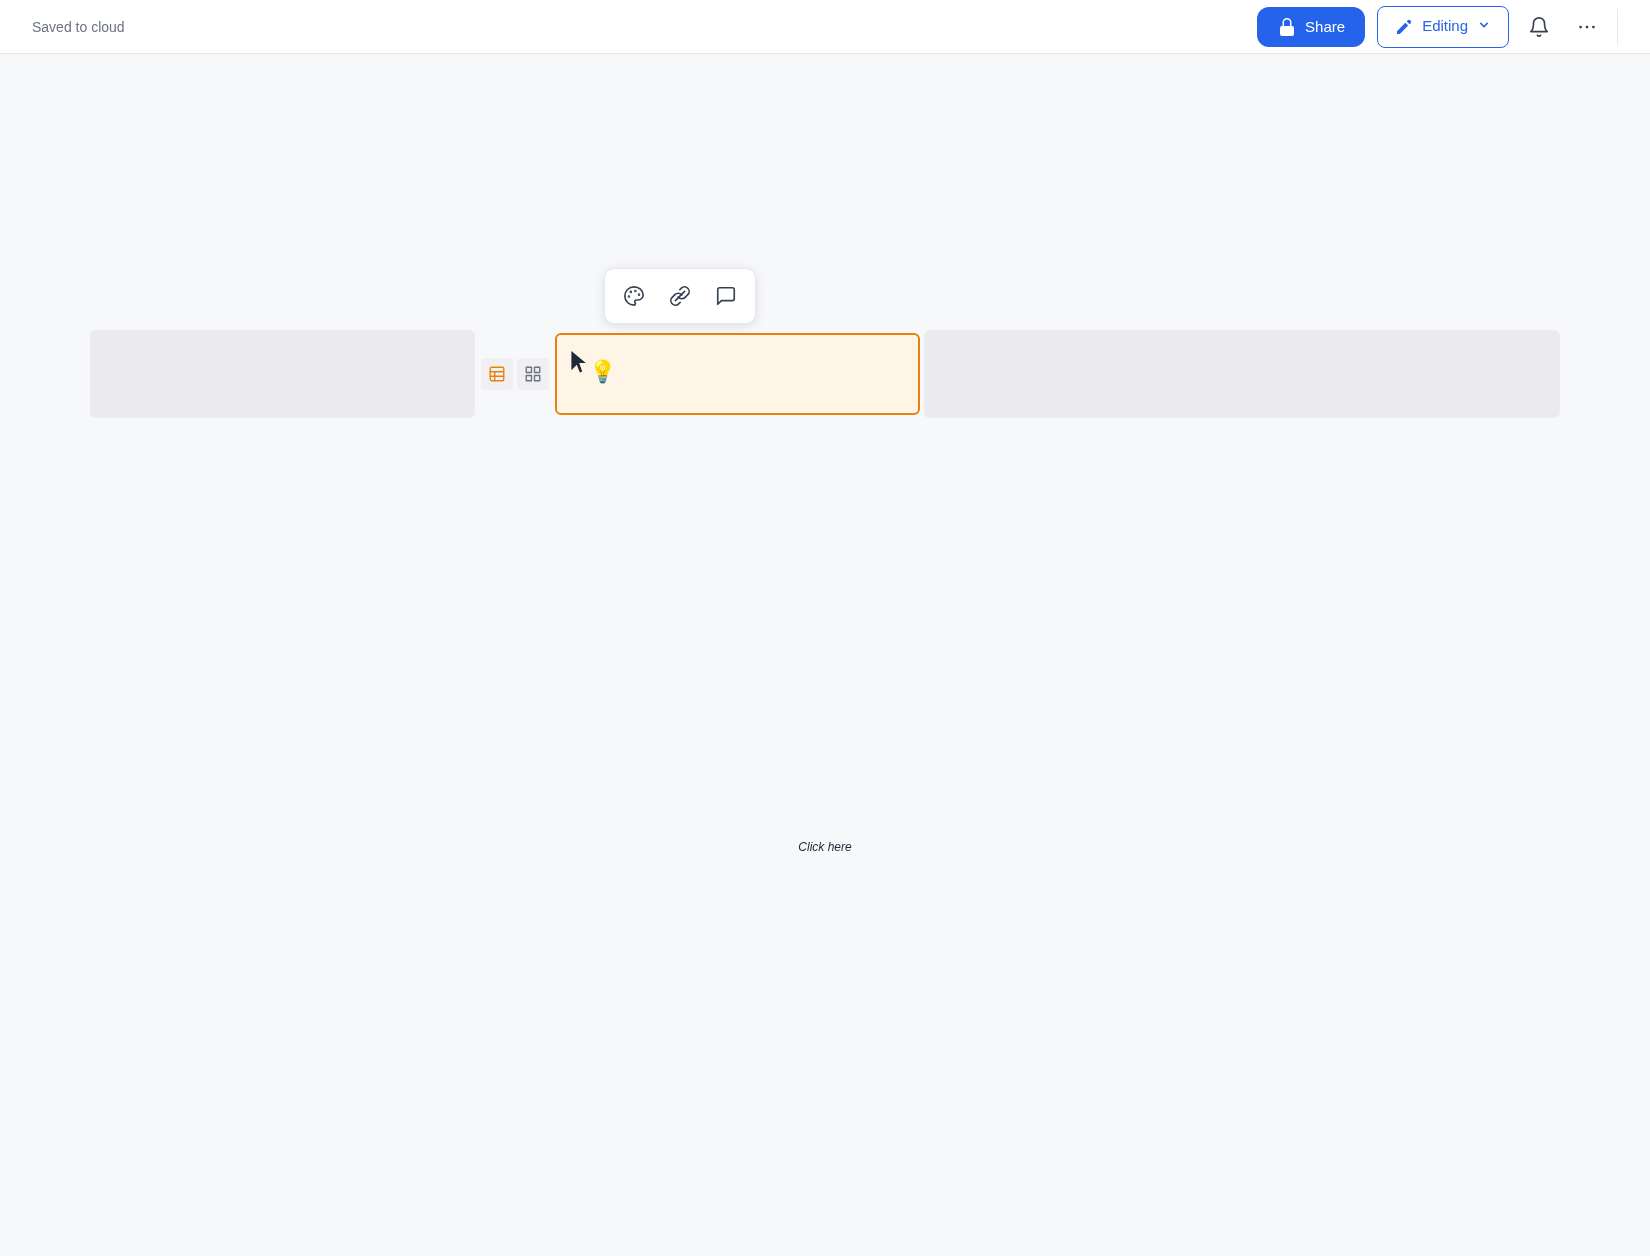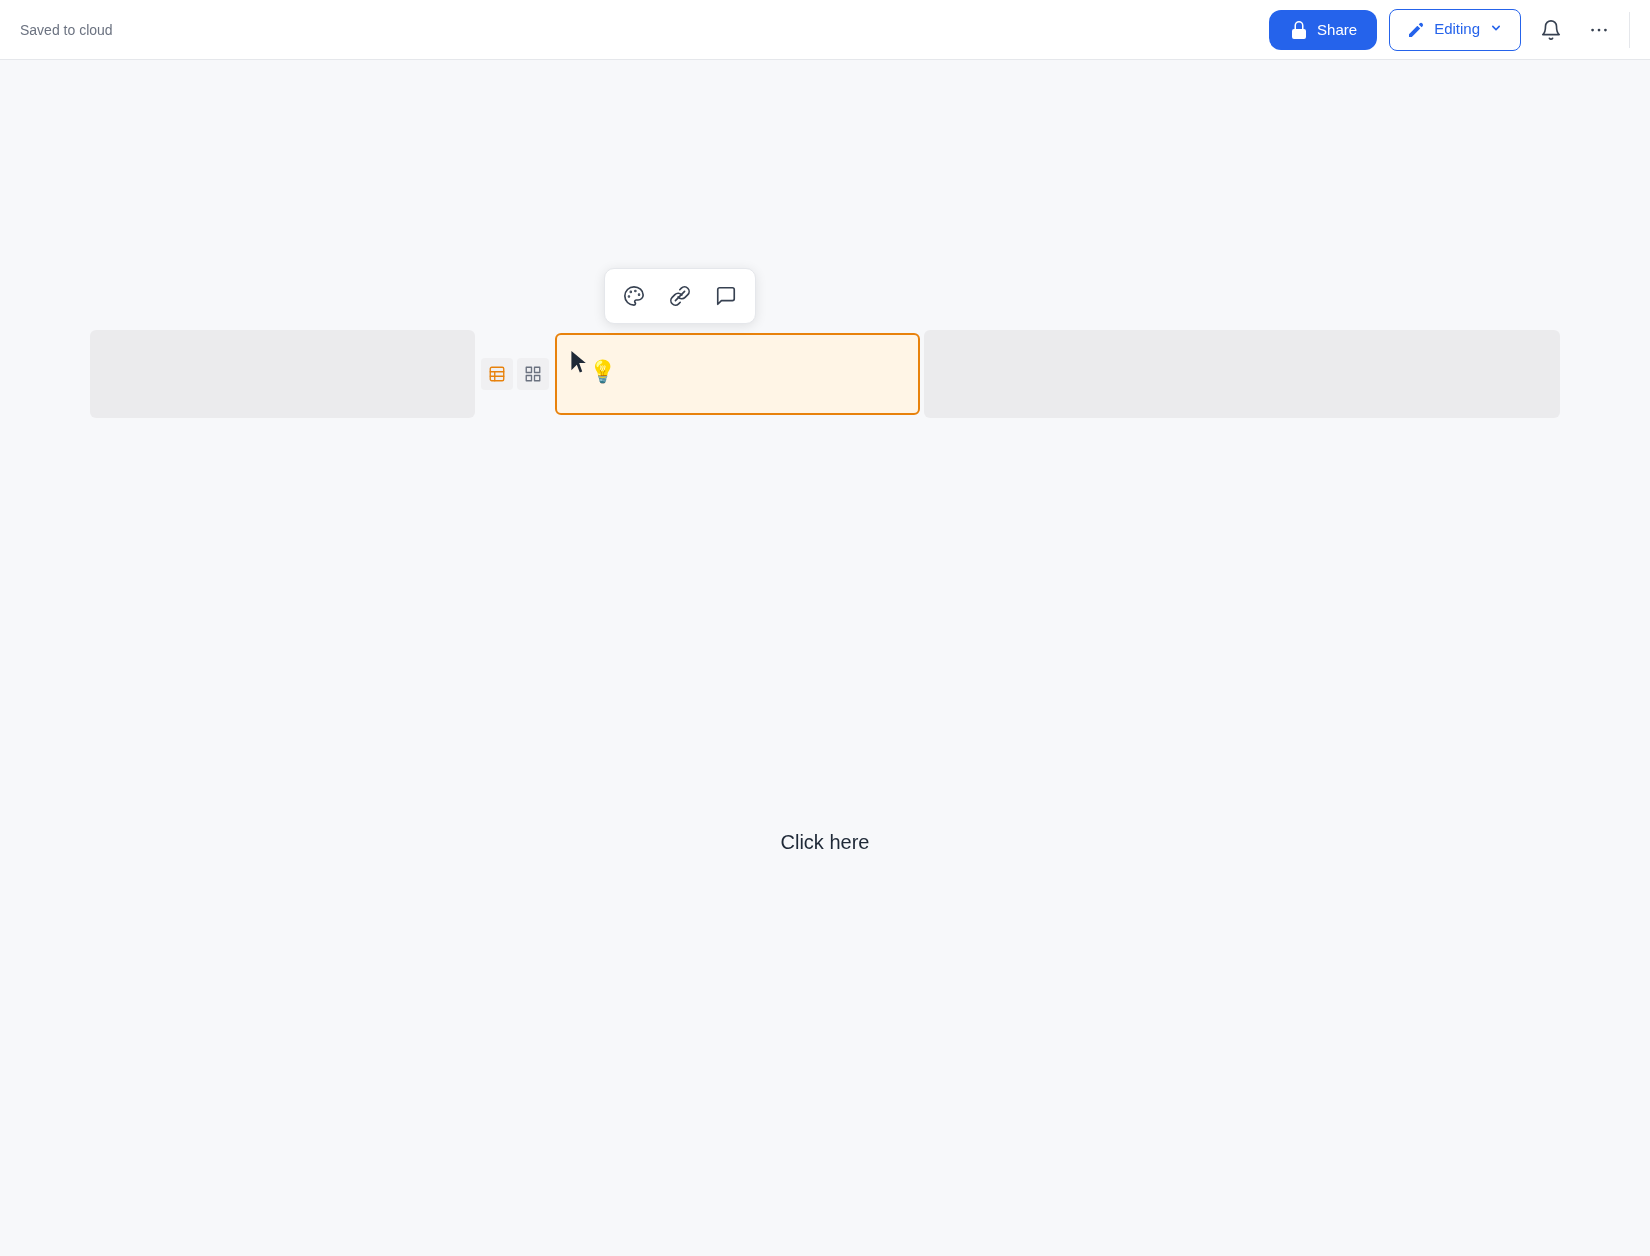--- a/index.html
+++ b/index.html
@@ -10,27 +10,27 @@
       background: #f7f8fa;
       font-family: -apple-system, BlinkMacSystemFont, 'Segoe UI', sans-serif;
       overflow: hidden;
       position: relative;
     }
 
     
     .header {
       position: absolute;
       top: 0; left: 0; right: 0;
-      height: 60px;
+      height: 54px;
       background: #ffffff;
       border-bottom: 1px solid #e5e7eb;
       display: flex;
       align-items: center;
       justify-content: space-between;
-      padding: 0 20px;
+      padding: 0 32px;
       z-index: 100;
     }
 
     .header-left {
       display: flex;
       align-items: center;
       gap: 12px;
     }
 
     .saved-to-cloud {
@@ -220,23 +220,24 @@
       border: none;
       font-size: 18px;
     }
 
     
     .click-here-text {
       position: absolute;
       bottom: 402px;
       left: 50%;
       transform: translateX(-50%);
-      font-size: 20px;
+      font-size: 12px;
       color: #1f2937;
       font-weight: 400;
+      font-style: italic;
     }
 
     
     .svg-icon {
       width: 20px;
       height: 20px;
     }
   </style>
 </head>
 <body>

